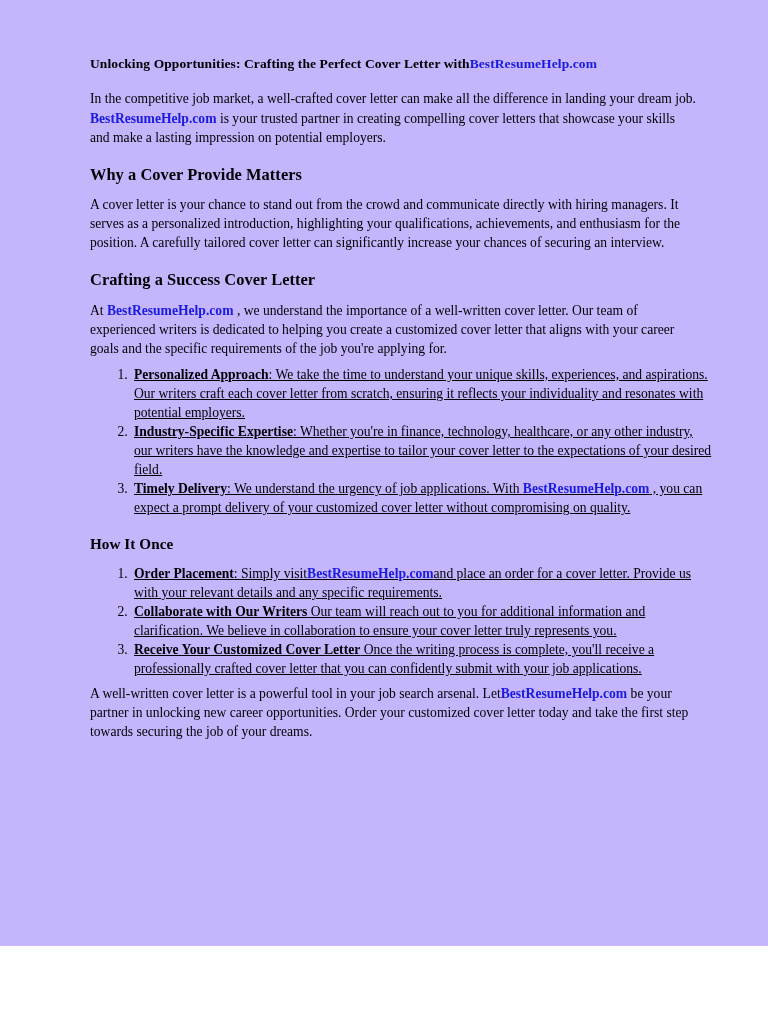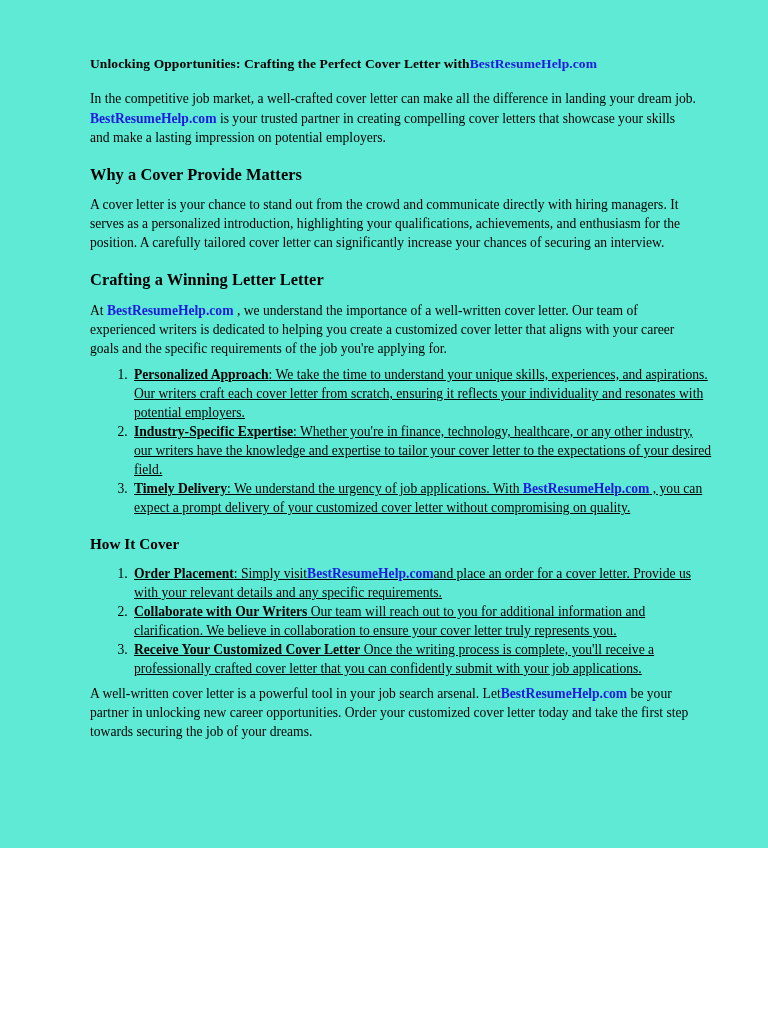--- a/index.html
+++ b/index.html
@@ -11,22 +11,22 @@
   body {
     width: 768px;
     height: 1024px;
     font-family: "Liberation Serif", "DejaVu Serif", serif;
     color: #000000;
     overflow: hidden;
   }
   .page {
     position: relative;
     width: 768px;
-    height: 848px;
-    background: #5eead4;
+    height: 946px;
+    background: #c4b5fd;
     padding: 56px 56px 0 90px;
   }
   .doc-body {
     width: 622px;
   }
   .doc-title {
     font-size: 13.5px;
     font-weight: bold;
     line-height: 1.22;
     margin: 0 0 17px 0;
@@ -76,32 +76,32 @@
   <div class="doc-body">
 
     <p class="doc-title"><span>Unlocking Opportunities: Crafting the Perfect Cover Letter with</span><span class="lnk">BestResumeHelp.com</span></p>
 
     <p class="para"><span>In the competitive job market, a well-crafted cover letter can make all the difference in landing your dream job. </span><span class="lnk">BestResumeHelp.com</span><span> is your trusted partner in creating compelling cover letters that showcase your skills and make a lasting impression on potential employers.</span></p>
 
     <h2 class="section-heading">Why a Cover Provide Matters</h2>
 
     <p class="para">A cover letter is your chance to stand out from the crowd and communicate directly with hiring managers. It serves as a personalized introduction, highlighting your qualifications, achievements, and enthusiasm for the position. A carefully tailored cover letter can significantly increase your chances of securing an interview.</p>
 
-    <h2 class="section-heading">Crafting a Winning Letter Letter</h2>
+    <h2 class="section-heading">Crafting a Success Cover Letter</h2>
 
     <p class="para"><span>At </span><span class="lnk">BestResumeHelp.com</span><span> , we understand the importance of a well-written cover letter. Our team of experienced writers is dedicated to helping you create a customized cover letter that aligns with your career goals and the specific requirements of the job you're applying for.</span></p>
 
 
     <ol class="doc-list">
       <li><span class="bold">Personalized Approach</span><span>: We take the time to understand your unique skills, experiences, and aspirations. Our writers craft each cover letter from scratch, ensuring it reflects your individuality and resonates with potential employers.</span></li>
       <li><span class="bold">Industry-Specific Expertise</span><span>: Whether you're in finance, technology, healthcare, or any other industry, our writers have the knowledge and expertise to tailor your cover letter to the expectations of your desired field.</span></li>
       <li><span class="bold">Timely Delivery</span><span>: We understand the urgency of job applications. With </span><span class="lnk">BestResumeHelp.com</span><span> , you can expect a prompt delivery of your customized cover letter without compromising on quality.</span></li>
     </ol>
 
-    <h3 class="section-heading">How It Cover</h3>
+    <h3 class="section-heading">How It Once</h3>
 
     <ol class="doc-list">
       <li><span class="bold">Order Placement</span><span>: Simply visit</span><span class="lnk">BestResumeHelp.com</span><span>and place an order for a cover letter. Provide us with your relevant details and any specific requirements.</span></li>
       <li><span class="bold">Collaborate with Our Writers</span><span> Our team will reach out to you for additional information and clarification. We believe in collaboration to ensure your cover letter truly represents you.</span></li>
       <li><span class="bold">Receive Your Customized Cover Letter</span><span> Once the writing process is complete, you'll receive a professionally crafted cover letter that you can confidently submit with your job applications.</span></li>
     </ol>
 
 
     <p class="para"><span>A well-written cover letter is a powerful tool in your job search arsenal. Let</span><span class="lnk">BestResumeHelp.com</span><span> be your partner in unlocking new career opportunities. Order your customized cover letter today and take the first step towards securing the job of your dreams.</span></p>
 

